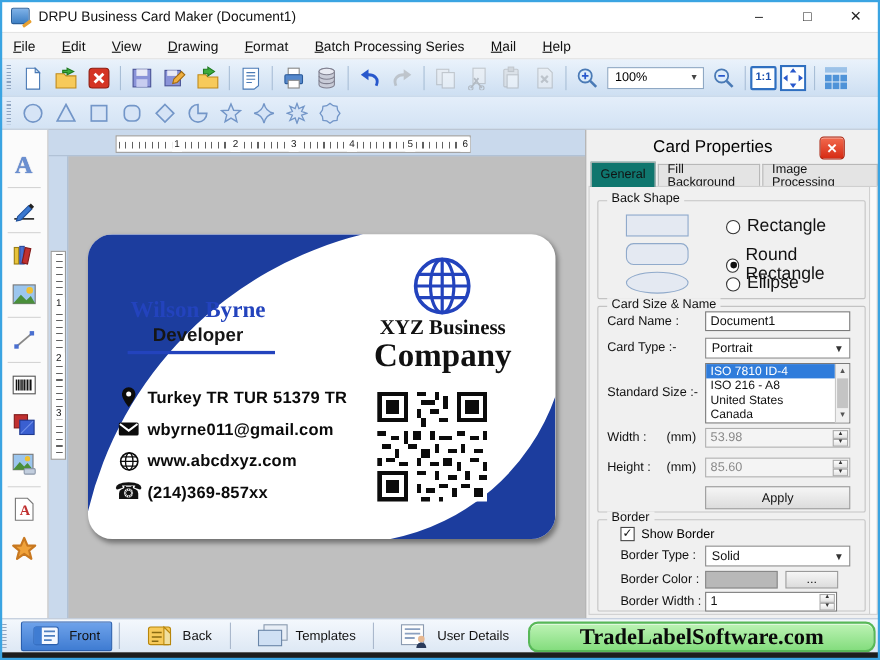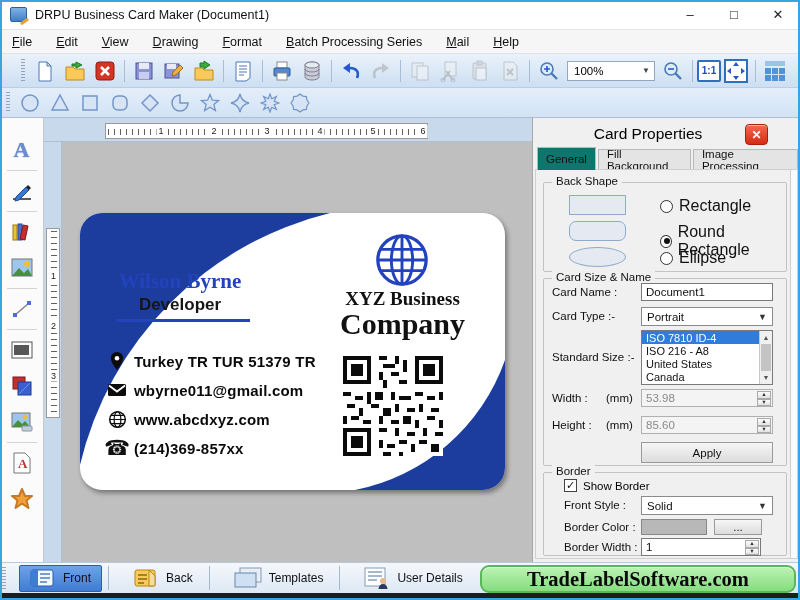--- a/index.html
+++ b/index.html
@@ -15,21 +15,21 @@
   .title-text { font-size:12.5px; color:#111; }
   .win-controls { margin-left:auto; display:flex; }
   .win-btn { width:44px; height:29px; display:flex; align-items:center; justify-content:center; font-size:13px; color:#222; }
 
   
   .menubar { position:absolute; left:0; top:30px; width:800px; height:24px; background:#f6f6f6; display:flex; align-items:center; padding-left:12px; border-bottom:1px solid #e0e0e0;}
   .menu-item { display:inline-block; font-size:12.5px; color:#111; margin-right:24px; }
   .menu-item::first-letter { text-decoration:underline; }
 
   
-  .toolbar1 { position:absolute; left:0; top:54px; width:800px; height:34px; background:linear-gradient(#eaf2fb,#cddff2); border-bottom:1px solid #b9cfe6; display:flex; align-items:center; padding-left:19px;}
+  .toolbar1 { position:absolute; left:0; top:54px; width:800px; height:34px; background:linear-gradient(#eaf2fb,#cddff2); border-bottom:1px solid #b9cfe6; display:flex; align-items:center; padding-left:4px;}
   .toolbar2 { position:absolute; left:0; top:88px; width:800px; height:30px; background:linear-gradient(#e4eefa,#d3e3f4); border-bottom:1px solid #aebfd4; display:flex; align-items:center; padding-left:4px;}
   .grip { width:4px; height:70%; margin:0 5px 0 2px; background:repeating-linear-gradient(to bottom,#8fa4c0 0 1px,transparent 1px 3px);}
   .tb-icon { width:26px; height:26px; display:flex; align-items:center; justify-content:center; margin:0 2px; }
   .tb-sep { width:1px; height:22px; background:#a8bed6; margin:0 4px; }
   .tb-dim { opacity:.45; filter:grayscale(1); }
   .zoom-combo { width:88px; height:20px; background:#fff; border:1px solid #8fa8c4; display:flex; align-items:center; font-size:11.5px; padding-left:6px; margin:0 3px;}
   .zoom-combo .chev { margin-left:auto; margin-right:4px; font-size:8px; color:#444; }
   .one2one { width:24px; height:22px; border:2px solid #2f6fc0; background:#fff; color:#1a50b0; font-weight:bold; font-size:10px; display:flex; align-items:center; justify-content:center; border-radius:2px;}
   .shape-ic { width:24px; height:24px; margin:0 3px; display:flex; align-items:center; justify-content:center;}
 
@@ -634,21 +634,21 @@
 
         <div class="btn apply-btn">Apply</div>
       </div>
 
       <div class="group" style="left:10px; top:354px; width:244px; height:84px;">
         <span class="legend">Border</span>
         <div style="position:absolute; left:20px; top:6px; display:flex; align-items:center;">
           <span class="checkbox">✓</span>
           <span style="font-size:11.5px">Show Border</span>
         </div>
-        <span class="frow-label" style="left:20px; top:26px">Front Style :</span>
+        <span class="frow-label" style="left:20px; top:26px">Border Type :</span>
         <div class="selectbox" style="top:23px">
             <span>Solid</span>
             <span class="chev">▼</span>
           </div>
         <span class="frow-label" style="left:20px; top:48px">Border Color :</span>
         <div style="position:absolute; left:97px; top:46px; width:66px; height:16px; background:#b8b8b8; border:1px solid #888;"></div>
         <div class="btn" style="position:absolute; left:170px; top:46px; width:48px; height:16px;">...</div>
         <span class="frow-label" style="left:20px; top:68px">Border Width :</span>
         <div class="txt-input" style="top:65px; width:120px">
             <span>1</span>

